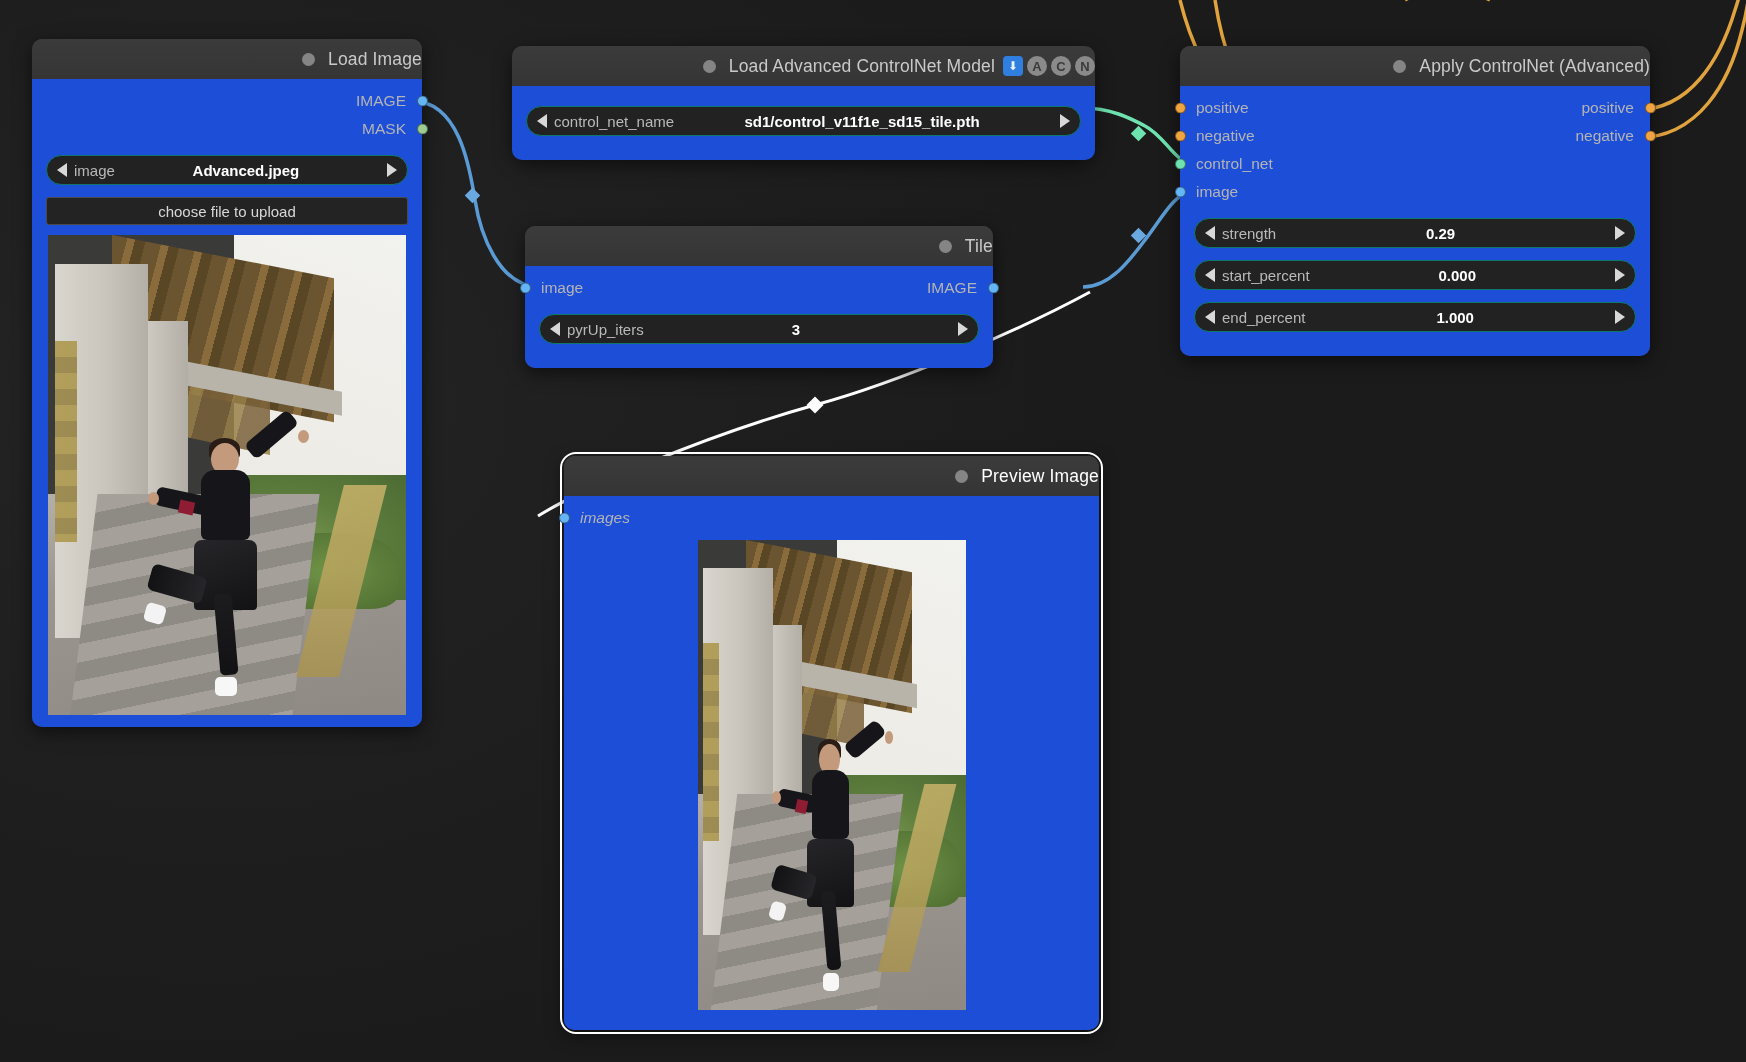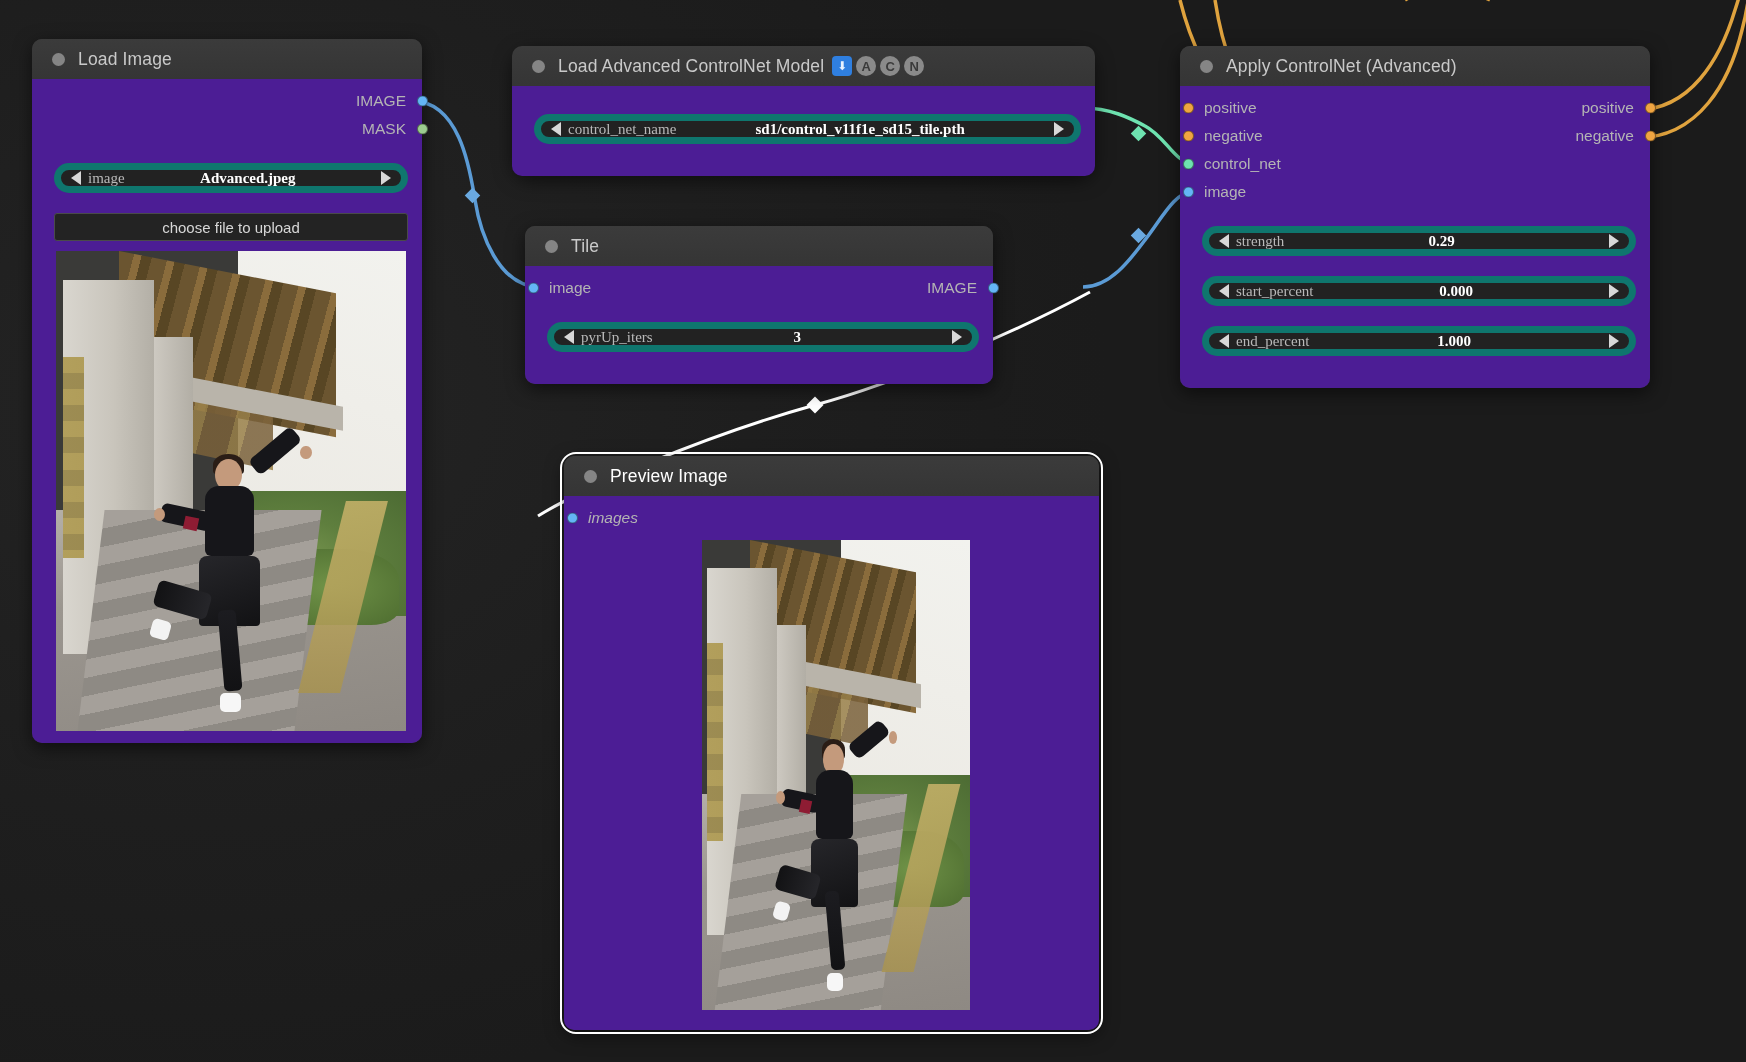--- a/index.html
+++ b/index.html
@@ -24,34 +24,35 @@
     background: #353535;
     border-radius: 10px;
     box-shadow: 0 5px 18px rgba(0,0,0,.55);
   }
   .node .titlebar {
     height: 40px;
     display: flex; align-items: center;
     padding-left: 20px;
     border-radius: 10px 10px 0 0;
     background: linear-gradient(180deg, #3b3b3b 0%, #353535 100%);
+    justify-content: flex-end;
   }
   .node .dot-collapse {
     width: 13px; height: 13px; border-radius: 50%;
     background: #858585; margin-right: 13px; flex: 0 0 auto;
   }
   .node .title {
     font-size: 17.5px; color: #c9c9c9; letter-spacing: .15px;
     white-space: nowrap;
   }
   .node.selected .title { color: #ffffff; }
   .node .body {
-    background: #4c1d95;
+    background: #1d4ed8;
     border-radius: 0 0 10px 10px;
-    padding: 8px 0 12px 8px;
+    padding: 8px 0 12px 0;
     position: relative;
   }
   .node.selected {
     outline: 2.5px solid #ffffff;
     outline-offset: 2px;
     border-radius: 12px;
     margin-left: 36px;
   }
 
   
@@ -73,28 +74,27 @@
   .sock.out { right: -5.5px; }
   .c-image    { background: #64b5f6; }
   .c-mask     { background: #9ccc8f; }
   .c-cnet     { background: #6ee3b0; }
   .c-cond     { background: #f0a541; }
   .c-grey     { background: #9a9a9a; }
 
   
   .widget {
     position: relative;
-    margin: 20px 14px;
+    margin: 12px 14px;
     height: 30px;
     background: #222222;
-    border: 7px solid #0f766e;
+    border: 1px solid #0f766e;
     border-radius: 15px;
     display: flex; align-items: center;
     padding: 0 10px;
-    font-family: Liberation Serif, serif;
   }
   .widget .arrow {
     width: 0; height: 0; flex: 0 0 auto;
     border-top: 7px solid transparent;
     border-bottom: 7px solid transparent;
   }
   .widget .arrow.left  { border-right: 10px solid #d8d8d8; }
   .widget .arrow.right { border-left: 10px solid #d8d8d8; margin-left: auto; }
   .widget .wname { font-size: 15px; color: #b9b9b9; margin-left: 7px; }
   .widget .wval  { font-size: 15px; color: #ffffff; font-weight: bold; margin-left: auto; padding-right: 10px; }

